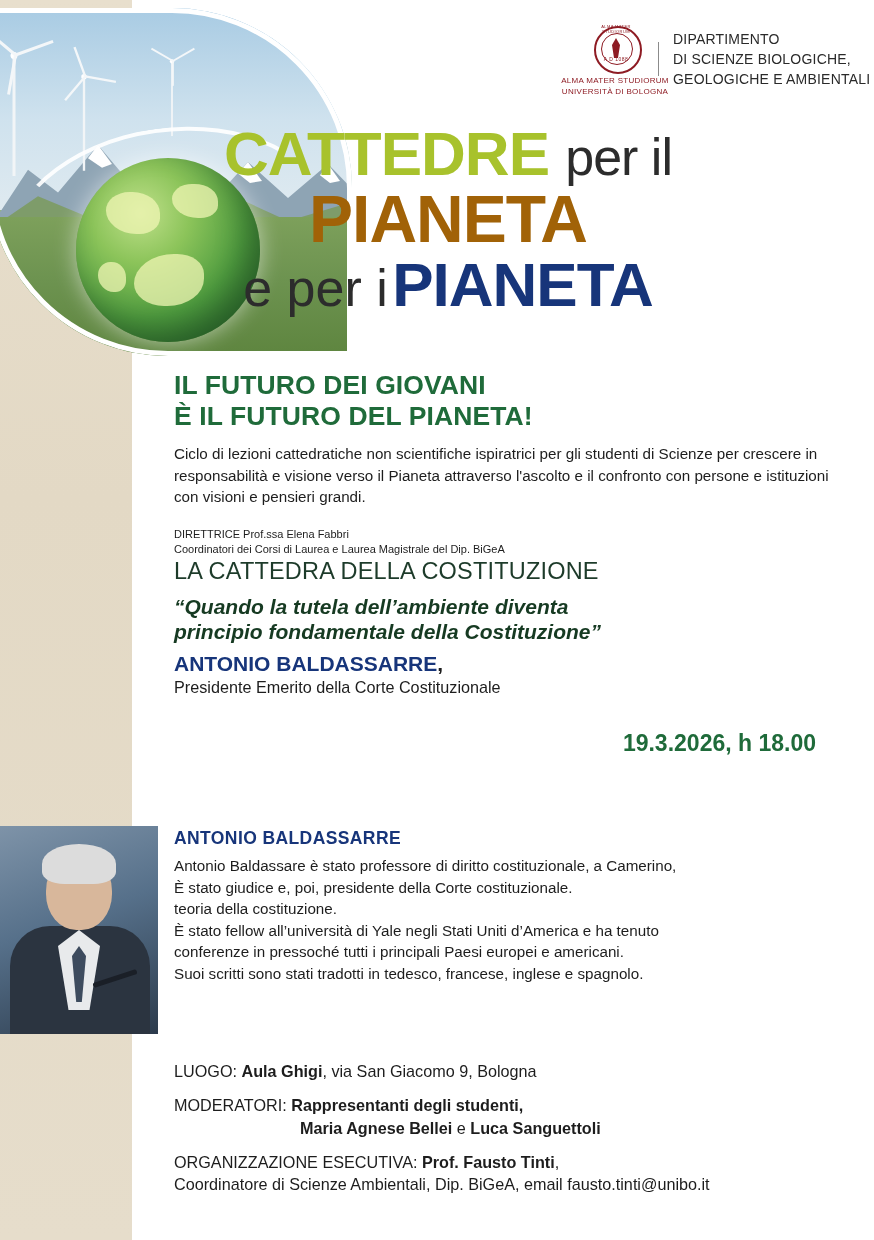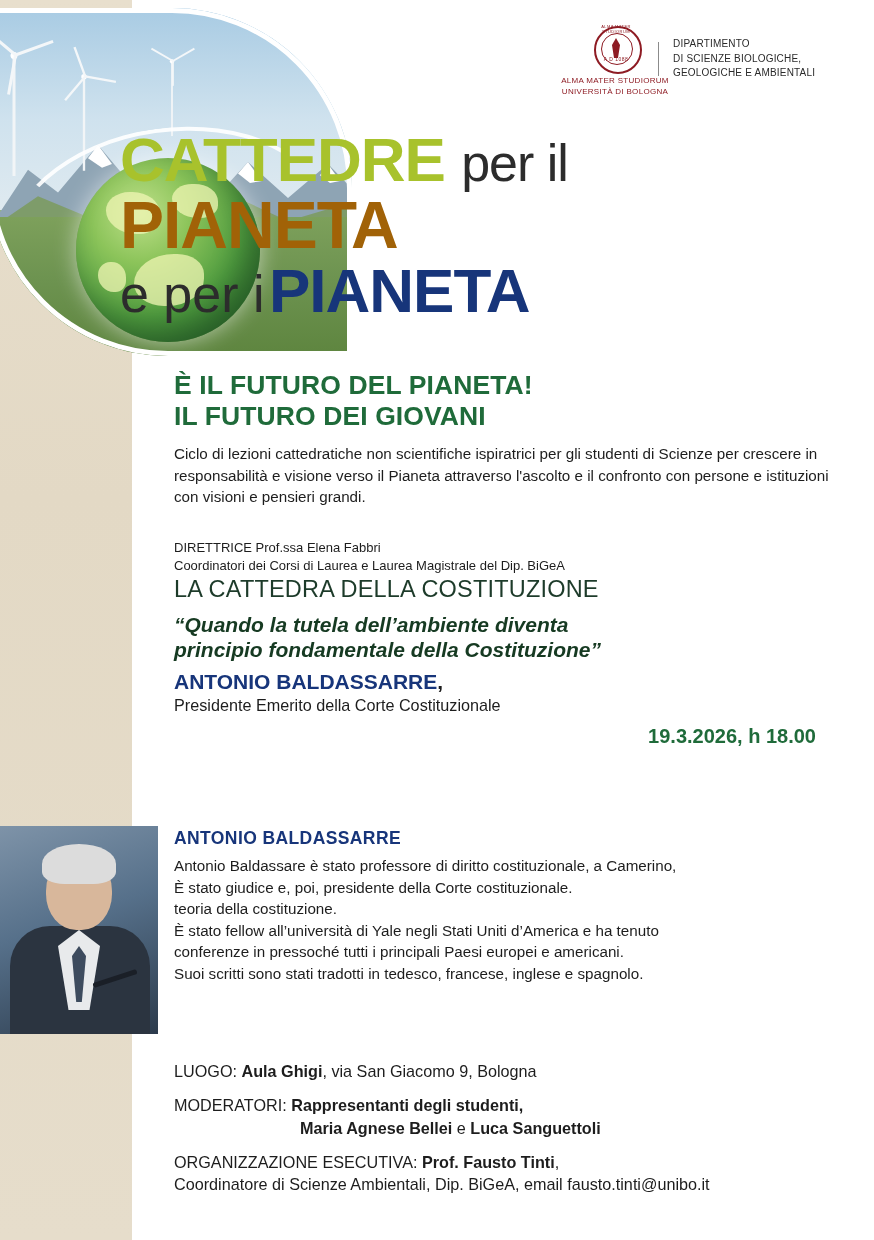--- a/index.html
+++ b/index.html
@@ -139,32 +139,32 @@
     text-align: center;
     width: 118px;
     position: absolute;
     left: -32px;
     top: 48px;
   }
   .logo-divider {
     width: 1px; height: 34px; background: #8b8b8b; margin: 0 4px;
   }
   .logo-dept {
-    font-size: 10px;
+    font-size: 14px;
     color: #2a2a2a;
     line-height: 1.45;
     letter-spacing: .2px;
   }
 
   
   .title-wrap {
     position: absolute;
-    left: 120px; top: 130px;
+    left: 120px; top: 124px;
     width: 712px;
-    text-align: left;
+    text-align: center;
     padding-right: 56px;
     box-sizing: border-box;
   }
   .t-line { line-height: .96; white-space: nowrap; }
   .t1 { font-size: 62px; font-weight: 800; letter-spacing: -1px; }
   .t-cattedre { color: #a8c22c; }
   .t-peril { color: #2c2c2c; font-weight: 400; font-size: 52px; }
   .t2 { font-size: 66px; font-weight: 800; color: #a16207; letter-spacing: -1px; margin-top: 4px; }
   .t3 { margin-top: 4px; }
   .t-eperi { color: #2c2c2c; font-weight: 400; font-size: 52px; }
@@ -179,22 +179,22 @@
     line-height: 1.17;
     letter-spacing: .1px;
   }
   .p-body {
     margin-top: 11px;
     font-size: 15.2px;
     color: #1d1d1d;
     line-height: 1.42;
   }
   .p-dir {
-    margin-top: 31px;
-    font-size: 13px;
+    margin-top: 19px;
+    font-size: 11px;
     color: #1d1d1d;
     line-height: 1.42;
   }
   .cattedra-title {
     font-size: 23.5px;
     color: #1d3b2a;
     letter-spacing: .2px;
   }
   .quote {
     margin-top: 9px;
@@ -210,23 +210,23 @@
     color: #17357a;
     font-weight: 800;
   }
   .speaker .comma { color: #1d1d1d; font-weight: 800; }
   .speaker-role {
     margin-top: 2px;
     font-size: 16.2px;
     color: #1d1d1d;
   }
   .date {
-    margin-top: 10px;
+    margin-top: 33px;
     text-align: right;
-    font-size: 20px;
+    font-size: 23px;
     font-weight: 800;
     color: #1f6b3a;
     padding-right: 18px;
   }
 
   
   .photo {
     position: absolute;
     left: 0; top: 826px;
     width: 158px; height: 208px;
@@ -359,22 +359,22 @@
   </div>
   <div class="t-line t2">PIANETA</div>
   <div class="t-line t3">
     <span class="t-eperi">e per i</span>
     <span class="t-giovani">PIANETA</span>
   </div>
 </div>
 
 <div class="content">
   <div class="h-green">
+    <div>IL FUTURO DEI GIOVANI</div>
     <div>È IL FUTURO DEL PIANETA!</div>
-    <div>IL FUTURO DEI GIOVANI</div>
   </div>
 
   <div class="p-body">Ciclo di lezioni cattedratiche non scientifiche ispiratrici per gli studenti di Scienze per crescere in responsabilità e visione verso il Pianeta attraverso l'ascolto e il confronto con persone e istituzioni con visioni e pensieri grandi.</div>
 
   <div class="p-dir">
     <div>DIRETTRICE Prof.ssa Elena Fabbri</div>
     <div>Coordinatori dei Corsi di Laurea e Laurea Magistrale del Dip. BiGeA</div>
   </div>
 
   <div class="cattedra-title">LA CATTEDRA DELLA COSTITUZIONE</div>

